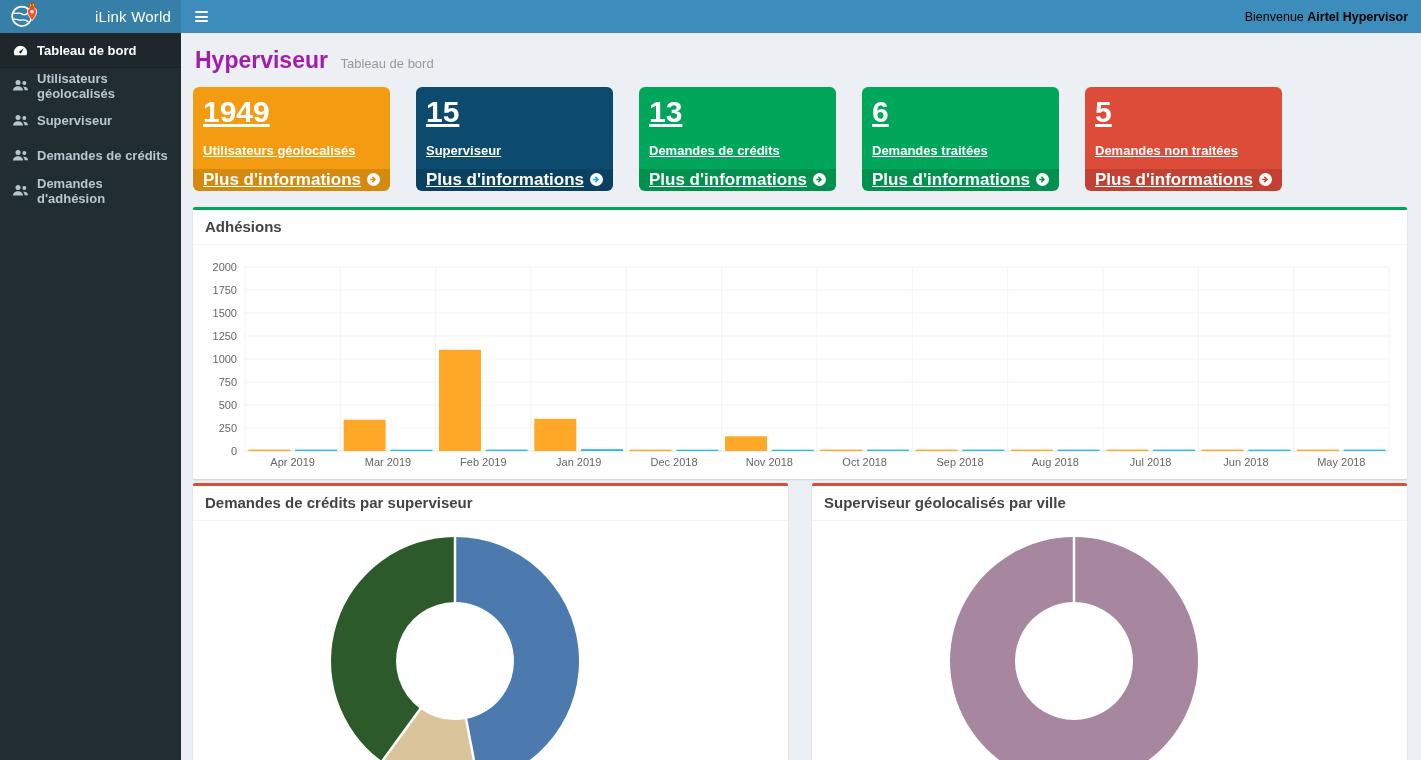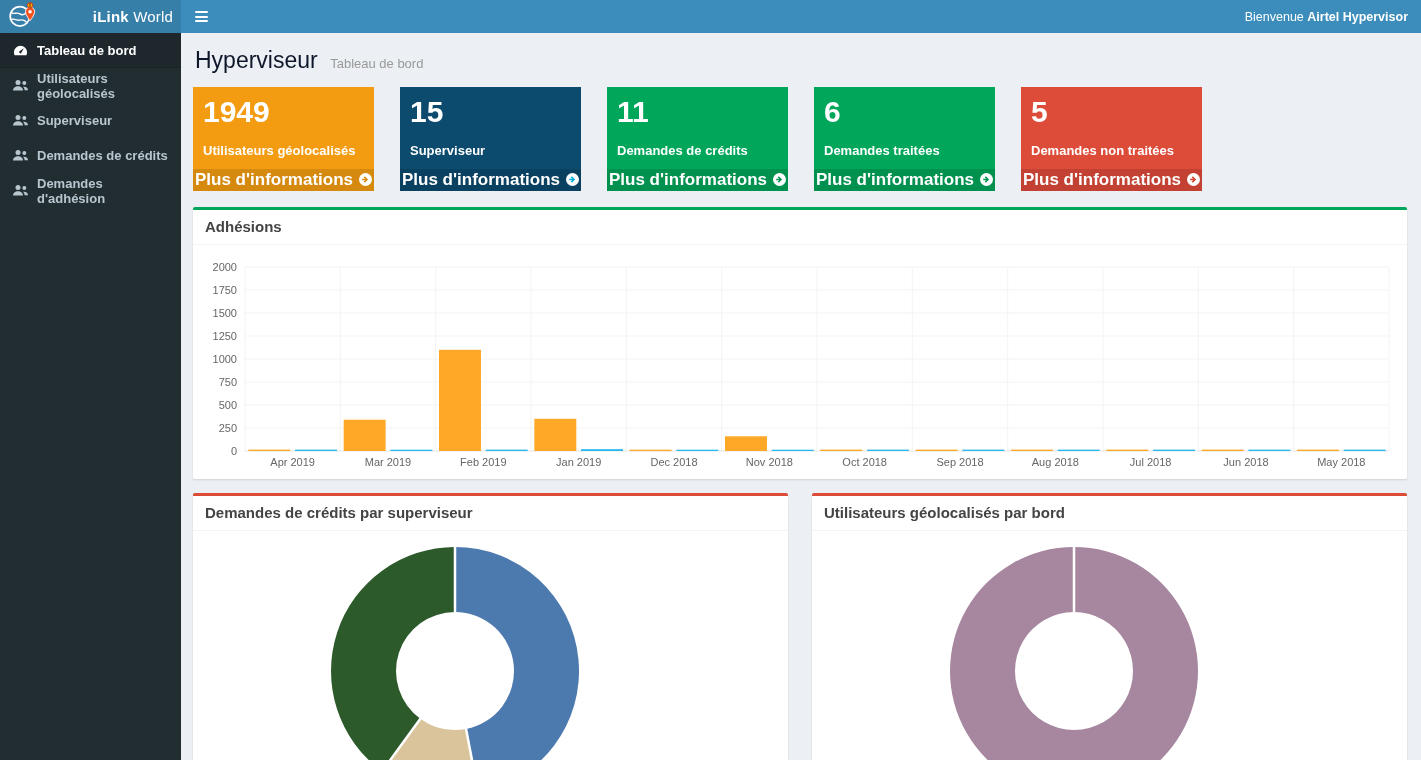--- a/index.html
+++ b/index.html
@@ -3,53 +3,53 @@
 <meta charset="utf-8">
 <style>
   * { box-sizing: border-box; margin: 0; padding: 0; }
   html,body { width: 1421px; height: 760px; overflow: hidden; }
   body { background:#ecf0f5; font-family:"Liberation Sans","DejaVu Sans",sans-serif; position:relative; }
 
   
   .topbar { position:absolute; top:0; left:0; width:100%; height:33px; display:flex; z-index:5; }
   .logo { width:181px; height:33px; background:#367fa9; color:#fff; display:flex; align-items:center; justify-content:center; gap:7px; cursor:pointer; }
   .brand-text { font-size:15px; letter-spacing:.2px; }
-  .brand-text b { font-weight:700;padding-left:48px; }
+  .brand-text b { font-weight:400;padding-left:48px; }
   .navbar { flex:1; background:#3c8dbc; display:flex; align-items:center; }
   .hamburger { padding:0 14px; height:33px; display:flex; flex-direction:column; justify-content:center; gap:2.5px; cursor:pointer; }
   .hamburger span { display:block; width:13px; height:2px; background:#fff; border-radius:1px; }
-  .welcome { margin-left:auto; padding-right:13px; color:#ffffff; font-size:12.5px; cursor:pointer; }
+  .welcome { margin-left:auto; padding-right:13px; color:#000000; font-size:12.5px; cursor:pointer; }
   .welcome b { font-weight:700; }
 
   
   .sidebar { position:absolute; top:33px; left:0; width:181px; height:727px; background:#222d32; z-index:4; }
   .side-item { height:35px; display:flex; align-items:center; gap:9px; padding:0 8px 0 13px; color:#b8c7ce; font-size:13px; font-weight:600; cursor:pointer; }
   .side-item.active { background:#1e282c; color:#fff; border-bottom:1px solid #1a2226; }
   .side-item .icn { flex:0 0 15px; display:flex; align-items:center; }
 
   
   .main { position:absolute; left:181px; top:33px; width:1240px; height:727px; padding:8px 14px 0 12px; overflow:hidden; }
   .content-header { padding:6px 2px 13px; }
-  .page-title { display:inline; font-size:23px; font-weight:400; color:#0f172a; }
+  .page-title { display:inline; font-size:23px; font-weight:700; color:#a21caf; }
   .page-subtitle { margin-left:8px; font-size:13px; color:#999; }
 
   
   .cards-row { display:flex; gap:26px; margin-bottom:16px; }
-  .small-box { width:181px; border-radius:0; color:#fff; overflow:hidden; }
+  .small-box { width:197px; border-radius:6px; color:#fff; overflow:hidden;text-decoration:underline; }
   .sb-inner { padding:8px 10px 11px; }
   .sb-value { font-size:30px; font-weight:700; line-height:1.15; }
   .sb-label { font-size:13px; font-weight:600; margin-top:13px; white-space:nowrap; }
   .sb-footer { display:flex; align-items:center; justify-content:center; gap:6px; height:22px; background:rgba(0,0,0,0.12); font-size:17px; font-weight:600; color:#fff; text-decoration:none; cursor:pointer; }
   .sb-orange { background:#f39c12; } .sb-aqua { background:#0c4a6e; }
   .sb-green  { background:#00a65a; } .sb-red  { background:#dd4b39; }
   .sb-orange .arr-path{ fill:#da8c10; } .sb-aqua .arr-path{ fill:#00acd6; }
   .sb-green  .arr-path{ fill:#00954f; } .sb-red  .arr-path{ fill:#d33c2a; }
 
   
-  .panel { background:#fff; border-radius:2px; box-shadow:0 1px 2px rgba(0,0,0,0.12); margin-bottom:14px; }
+  .panel { background:#fff; border-radius:2px; box-shadow:0 1px 2px rgba(0,0,0,0.12); margin-bottom:4px; }
   .panel-green { border-top:3px solid #00a65a; }
   .panel-red   { border-top:3px solid #dd4b39; }
   .panel-header { padding:8px 12px 9px; font-size:15px; font-weight:600; color:#444; border-bottom:1px solid #f4f4f4; }
   .panel-body { padding:8px 10px 6px; }
   .panels-row { display:flex; gap:24px; }
   .half { width:595px; height:310px; }
   .chart-box svg { display:block; }
 </style>
 </head>
 <body>
@@ -175,21 +175,21 @@
       <a class="sb-footer">
         <span>Plus d'informations</span>
         <svg width="13" height="13" viewBox="0 0 16 16">
             <circle cx="8" cy="8" r="8" fill="#fff"></circle>
             <path class="arr-path" d="M7.2 4l4 4-4 4-1.4-1.4L7.9 9H4V7h3.9L5.8 5.4z"></path>
           </svg>
       </a>
     </div>
     <div class="small-box sb-green">
       <div class="sb-inner">
-        <div class="sb-value">11</div>
+        <div class="sb-value">13</div>
         <div class="sb-label">Demandes de crédits</div>
       </div>
       <a class="sb-footer">
         <span>Plus d'informations</span>
         <svg width="13" height="13" viewBox="0 0 16 16">
             <circle cx="8" cy="8" r="8" fill="#fff"></circle>
             <path class="arr-path" d="M7.2 4l4 4-4 4-1.4-1.4L7.9 9H4V7h3.9L5.8 5.4z"></path>
           </svg>
       </a>
     </div>
@@ -304,21 +304,21 @@
             <path d="M 252 8 A 124 124 0 0 1 275.23528300862984 253.80361909035742 L 263.05549756055774 189.95494779299264 A 59 59 0 0 0 252 73 Z" fill="#4C79AE"></path>
             <path d="M 275.23528300862984 253.80361909035742 A 124 124 0 0 1 179.11462871573335 232.3181073024935 L 217.32067011474408 179.7320026681219 A 59 59 0 0 0 263.05549756055774 189.95494779299264 Z" fill="#D9C49C"></path>
             <path d="M 179.11462871573335 232.3181073024935 A 124 124 0 0 1 251.99999999999997 8 L 251.99999999999997 73 A 59 59 0 0 0 217.32067011474408 179.7320026681219 Z" fill="#2C5A2B"></path>
             <line x1="252" y1="74" x2="252" y2="7" stroke="#fff" stroke-width="2.5"></line>
             <line x1="262.86811624597203" y1="188.97266054226395" x2="275.4226643232156" y2="254.7859063410861" stroke="#fff" stroke-width="2.5"></line>
             <line x1="217.90845536703657" y1="178.92298567374695" x2="178.52684346344085" y2="233.12712429686843" stroke="#fff" stroke-width="2.5"></line>
           </svg>
         </div>
     </section>
     <section class="panel panel-red half">
-      <div class="panel-header">Utilisateurs géolocalisés par bord</div>
+      <div class="panel-header">Superviseur géolocalisés par ville</div>
       <div class="panel-body chart-box">
           <svg width="560" height="280">
             <path d="M 252 8 A 124 124 0 1 1 251.913431676133 8.000030218046817 L 251.95881023299876 73.00001437794162 A 59 59 0 1 0 252 73 Z" fill="#A6879F"></path>
             <line x1="252" y1="74" x2="252" y2="7" stroke="#fff" stroke-width="2.5"></line>
           </svg>
         </div>
     </section>
   </div>
 </main>
 

